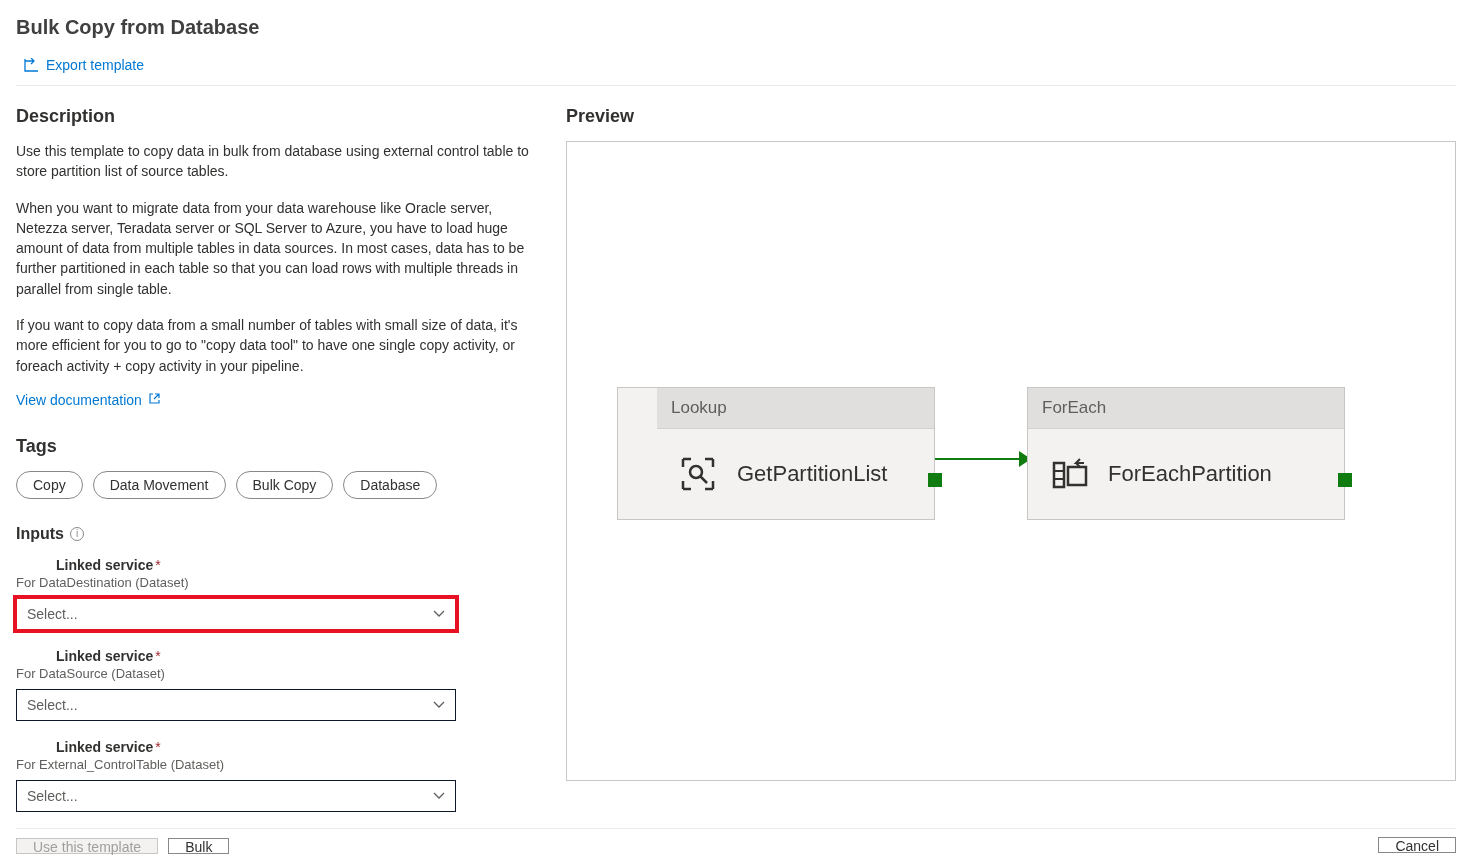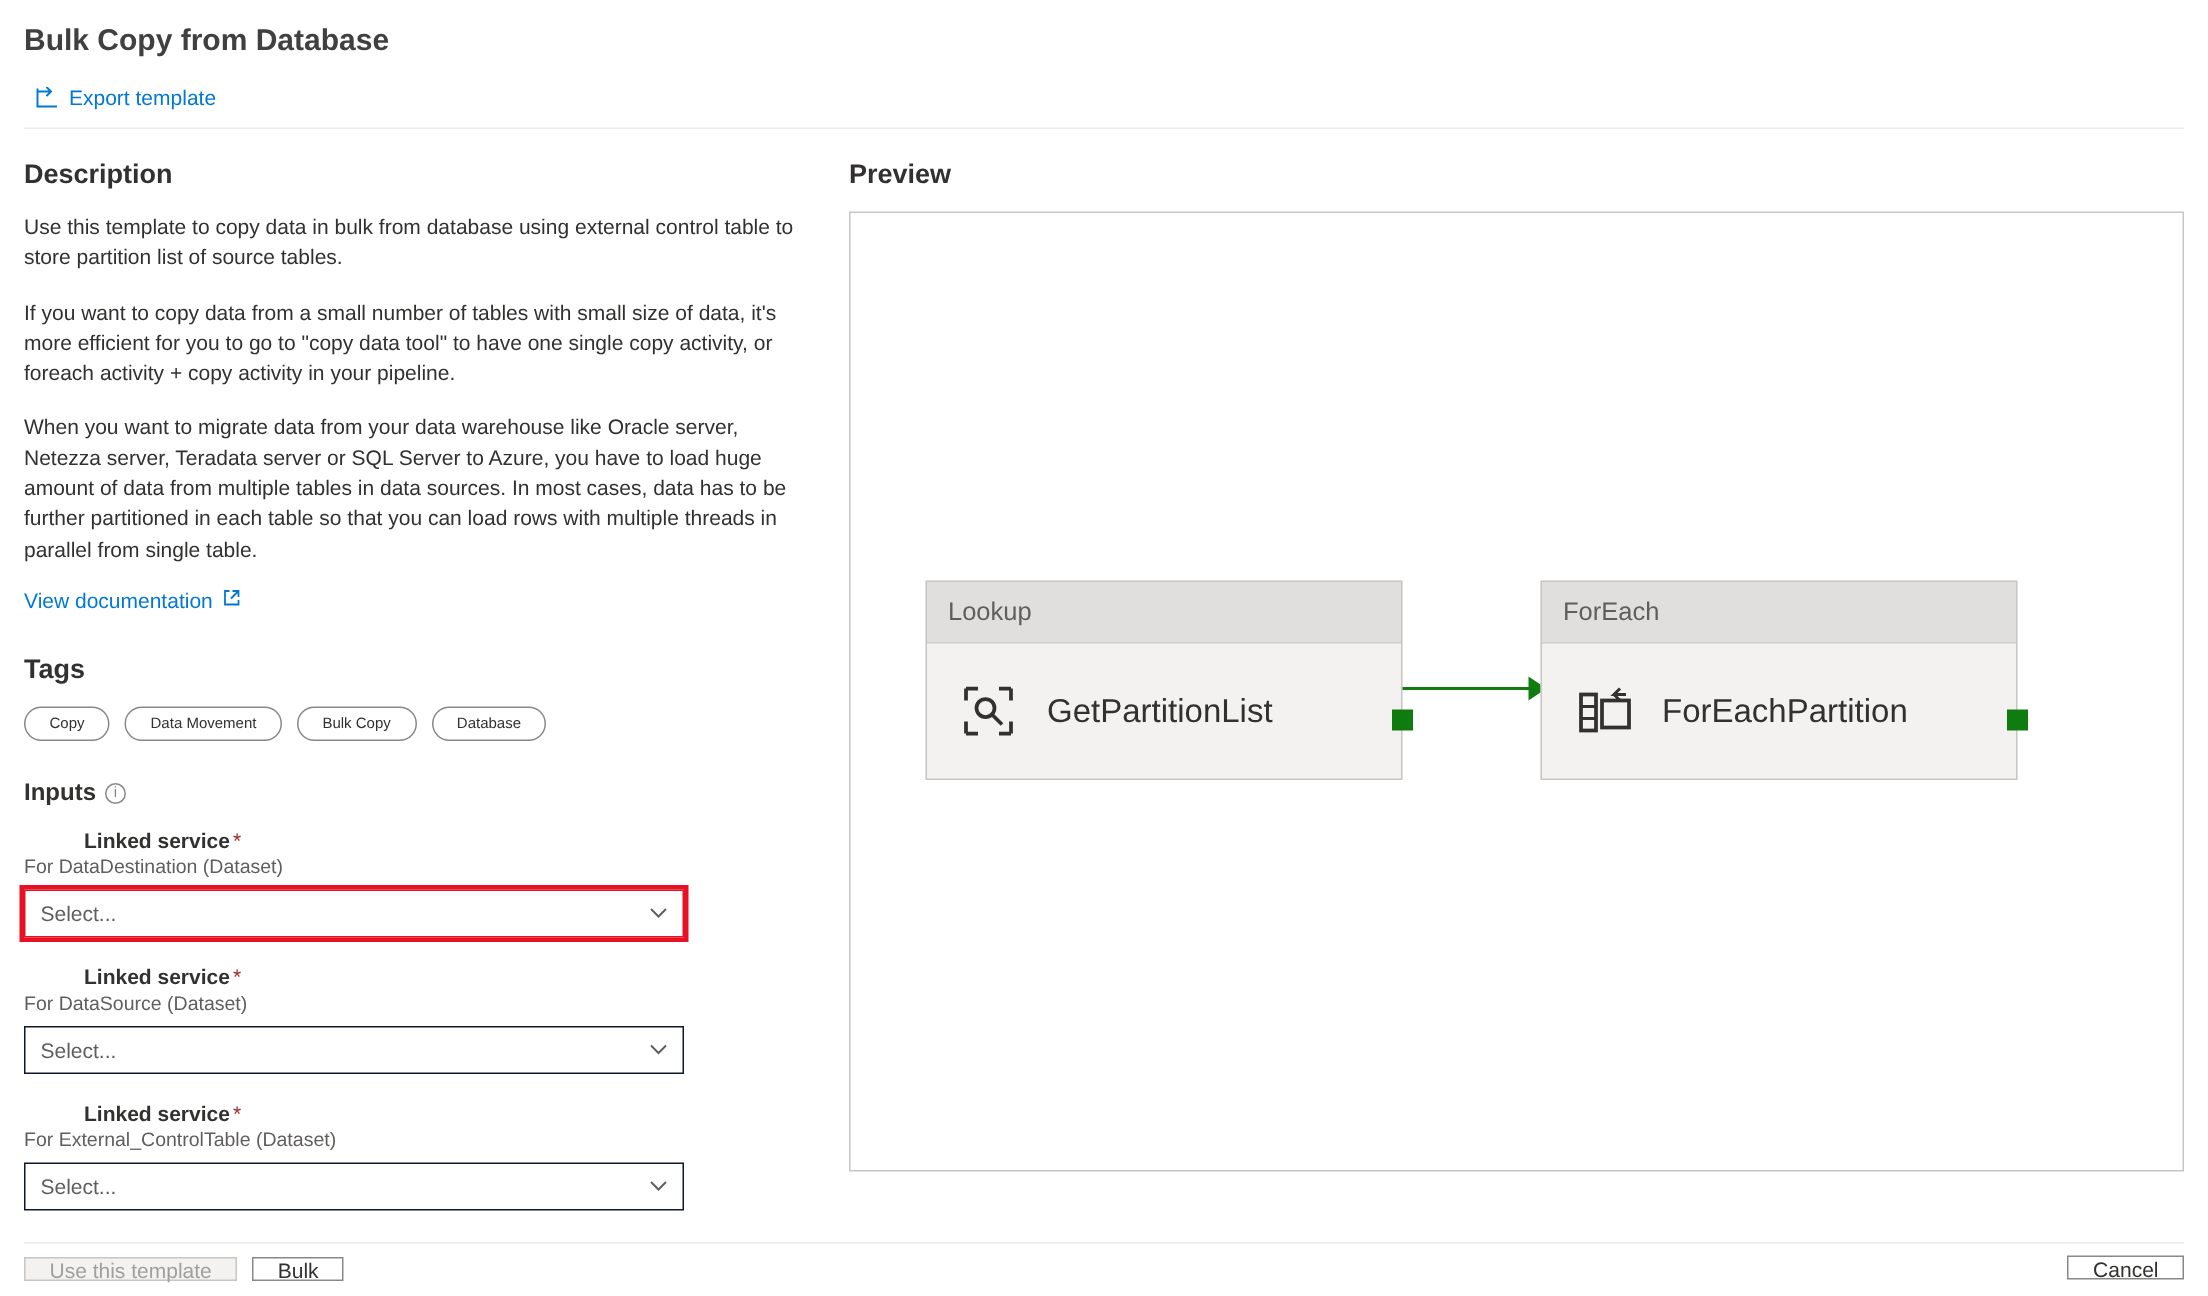--- a/index.html
+++ b/index.html
@@ -66,21 +66,21 @@
   .tags-row {
     display: flex;
     gap: 10px;
     margin-bottom: 26px;
     flex-wrap: wrap;
   }
   .tag-pill {
     border: 1px solid #8a8886;
     border-radius: 16px;
     padding: 5px 16px;
-    font-size: 10px;
+    font-size: 14px;
     color: #323130;
     background: #fff;
   }
   .inputs-heading {
     font-size: 16px;
     font-weight: 600;
     display: inline-flex;
     align-items: center;
     gap: 6px;
     margin-bottom: 14px;
@@ -138,21 +138,21 @@
   .canvas {
     position: absolute;
     top: 0; left: 0; right: 0; bottom: 0;
   }
   .activity-box {
     position: absolute;
     width: 318px;
     border: 1px solid #c8c6c4;
     background: #f3f2f1;
   }
-  .activity-box.lookup { left: 50px; top: 245px; }
+  .activity-box.lookup { left: 50px; top: 245px; padding-left: 39px; }
   .activity-box.foreach { left: 460px; top: 245px; }
   .activity-header {
     background: #e1dfdd;
     padding: 10px 14px;
     font-size: 17px;
     color: #605e5c;
     border-bottom: 1px solid #d2d0ce;
   }
   .activity-body {
     display: flex;
@@ -234,22 +234,22 @@
         </svg>
     </span>
     <span>Export template</span>
   </span>
 </div>
 
 <div class="main-row">
   <div class="left-col">
     <div class="section-heading">Description</div>
     <p class="desc-p">Use this template to copy data in bulk from database using external control table to store partition list of source tables.</p>
+    <p class="desc-p">When you want to migrate data from your data warehouse like Oracle server, Netezza server, Teradata server or SQL Server to Azure, you have to load huge amount of data from multiple tables in data sources. In most cases, data has to be further partitioned in each table so that you can load rows with multiple threads in parallel from single table.</p>
     <p class="desc-p">If you want to copy data from a small number of tables with small size of data, it's more efficient for you to go to "copy data tool" to have one single copy activity, or foreach activity + copy activity in your pipeline.</p>
-    <p class="desc-p">When you want to migrate data from your data warehouse like Oracle server, Netezza server, Teradata server or SQL Server to Azure, you have to load huge amount of data from multiple tables in data sources. In most cases, data has to be further partitioned in each table so that you can load rows with multiple threads in parallel from single table.</p>
     <div class="doc-link">
       <span>View documentation</span>
       <span class="ext-icon">
         <svg width="13" height="13" viewBox="0 0 13 13">
             <path d="M5 2 H2 V11 H11 V8 M7 2 H11 V6 M11 2 L6 7" stroke="#0078d4" stroke-width="1.2" fill="none"></path>
           </svg>
       </span>
     </div>
 
     <div class="section-heading">Tags</div>

